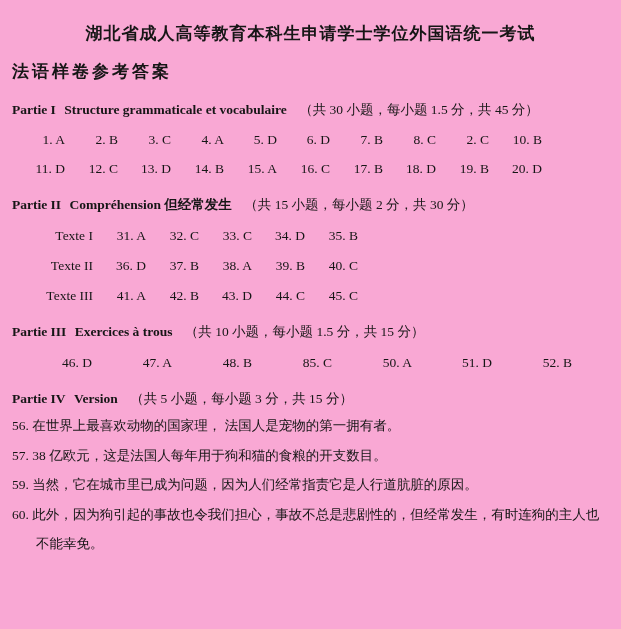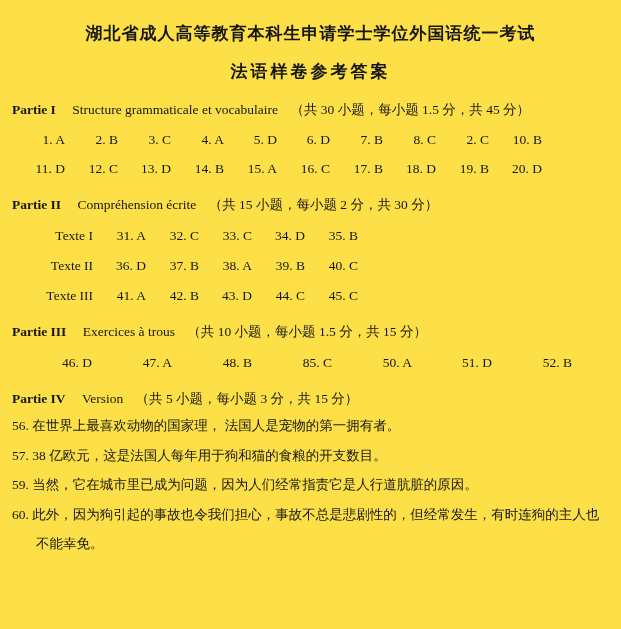--- a/index.html
+++ b/index.html
@@ -5,51 +5,50 @@
   html, body {
     margin: 0;
     padding: 0;
     background: #f6f6f4;
   }
   .page {
     position: relative;
     width: 621px;
     height: 629px;
     margin: 0 auto;
-    background: #fde047;
+    background: #f9a8d4;
     color: #161616;
     font-family: "Liberation Serif", "DejaVu Serif", serif;
     overflow: hidden;
     box-sizing: border-box;
     padding: 14px 12px 0 12px;
   }
   .doc-title {
     margin: 10px 0 0 0;
     text-align: center;
     font-size: 17px;
     font-weight: 700;
     letter-spacing: 1px;
     line-height: 20px;
   }
   .doc-subtitle {
     margin: 18px 0 0 0;
-    text-align: center;
     font-size: 17px;
     font-weight: 700;
     letter-spacing: 3px;
     line-height: 20px;
   }
   .section-heading {
     margin-top: 19px;
     font-size: 13.5px;
     line-height: 18px;
     white-space: nowrap;
   }
   .part-label { font-weight: 700; }
-  .part-name  { font-weight: 400; margin-left: 13px; }
+  .part-name  { font-weight: 700; margin-left: 5px; }
   .part-note  { font-weight: 400; margin-left: 9px; }
   .answer-grid { margin-top: 2px; }
   .answer-row {
     display: flex;
     margin-top: 12px;
     font-size: 13.5px;
     line-height: 17px;
     text-align: right;
   }
   .cell-p1 { flex: 0 0 53px; white-space: nowrap; }
@@ -101,21 +100,21 @@
         <span class="cell-p1">16. C</span>
         <span class="cell-p1">17. B</span>
         <span class="cell-p1">18. D</span>
         <span class="cell-p1">19. B</span>
         <span class="cell-p1">20. D</span>
       </div>
     </div>
 
   <div class="section-heading">
     <span class="part-label">Partie II</span>
-    <span class="part-name">Compréhension écrite</span>
+    <span class="part-name">Compréhension 但经常发生</span>
     <span class="part-note">（共 15 小题，每小题 2 分，共 30 分）</span>
   </div>
   <div class="answer-grid" id="p2-grid">
       <div class="answer-row p2-row">
         <span class="texte-label">Texte I</span>
         <span class="cell-p2">31. A</span>
         <span class="cell-p2">32. C</span>
         <span class="cell-p2">33. C</span>
         <span class="cell-p2">34. D</span>
         <span class="cell-p2">35. B</span>

